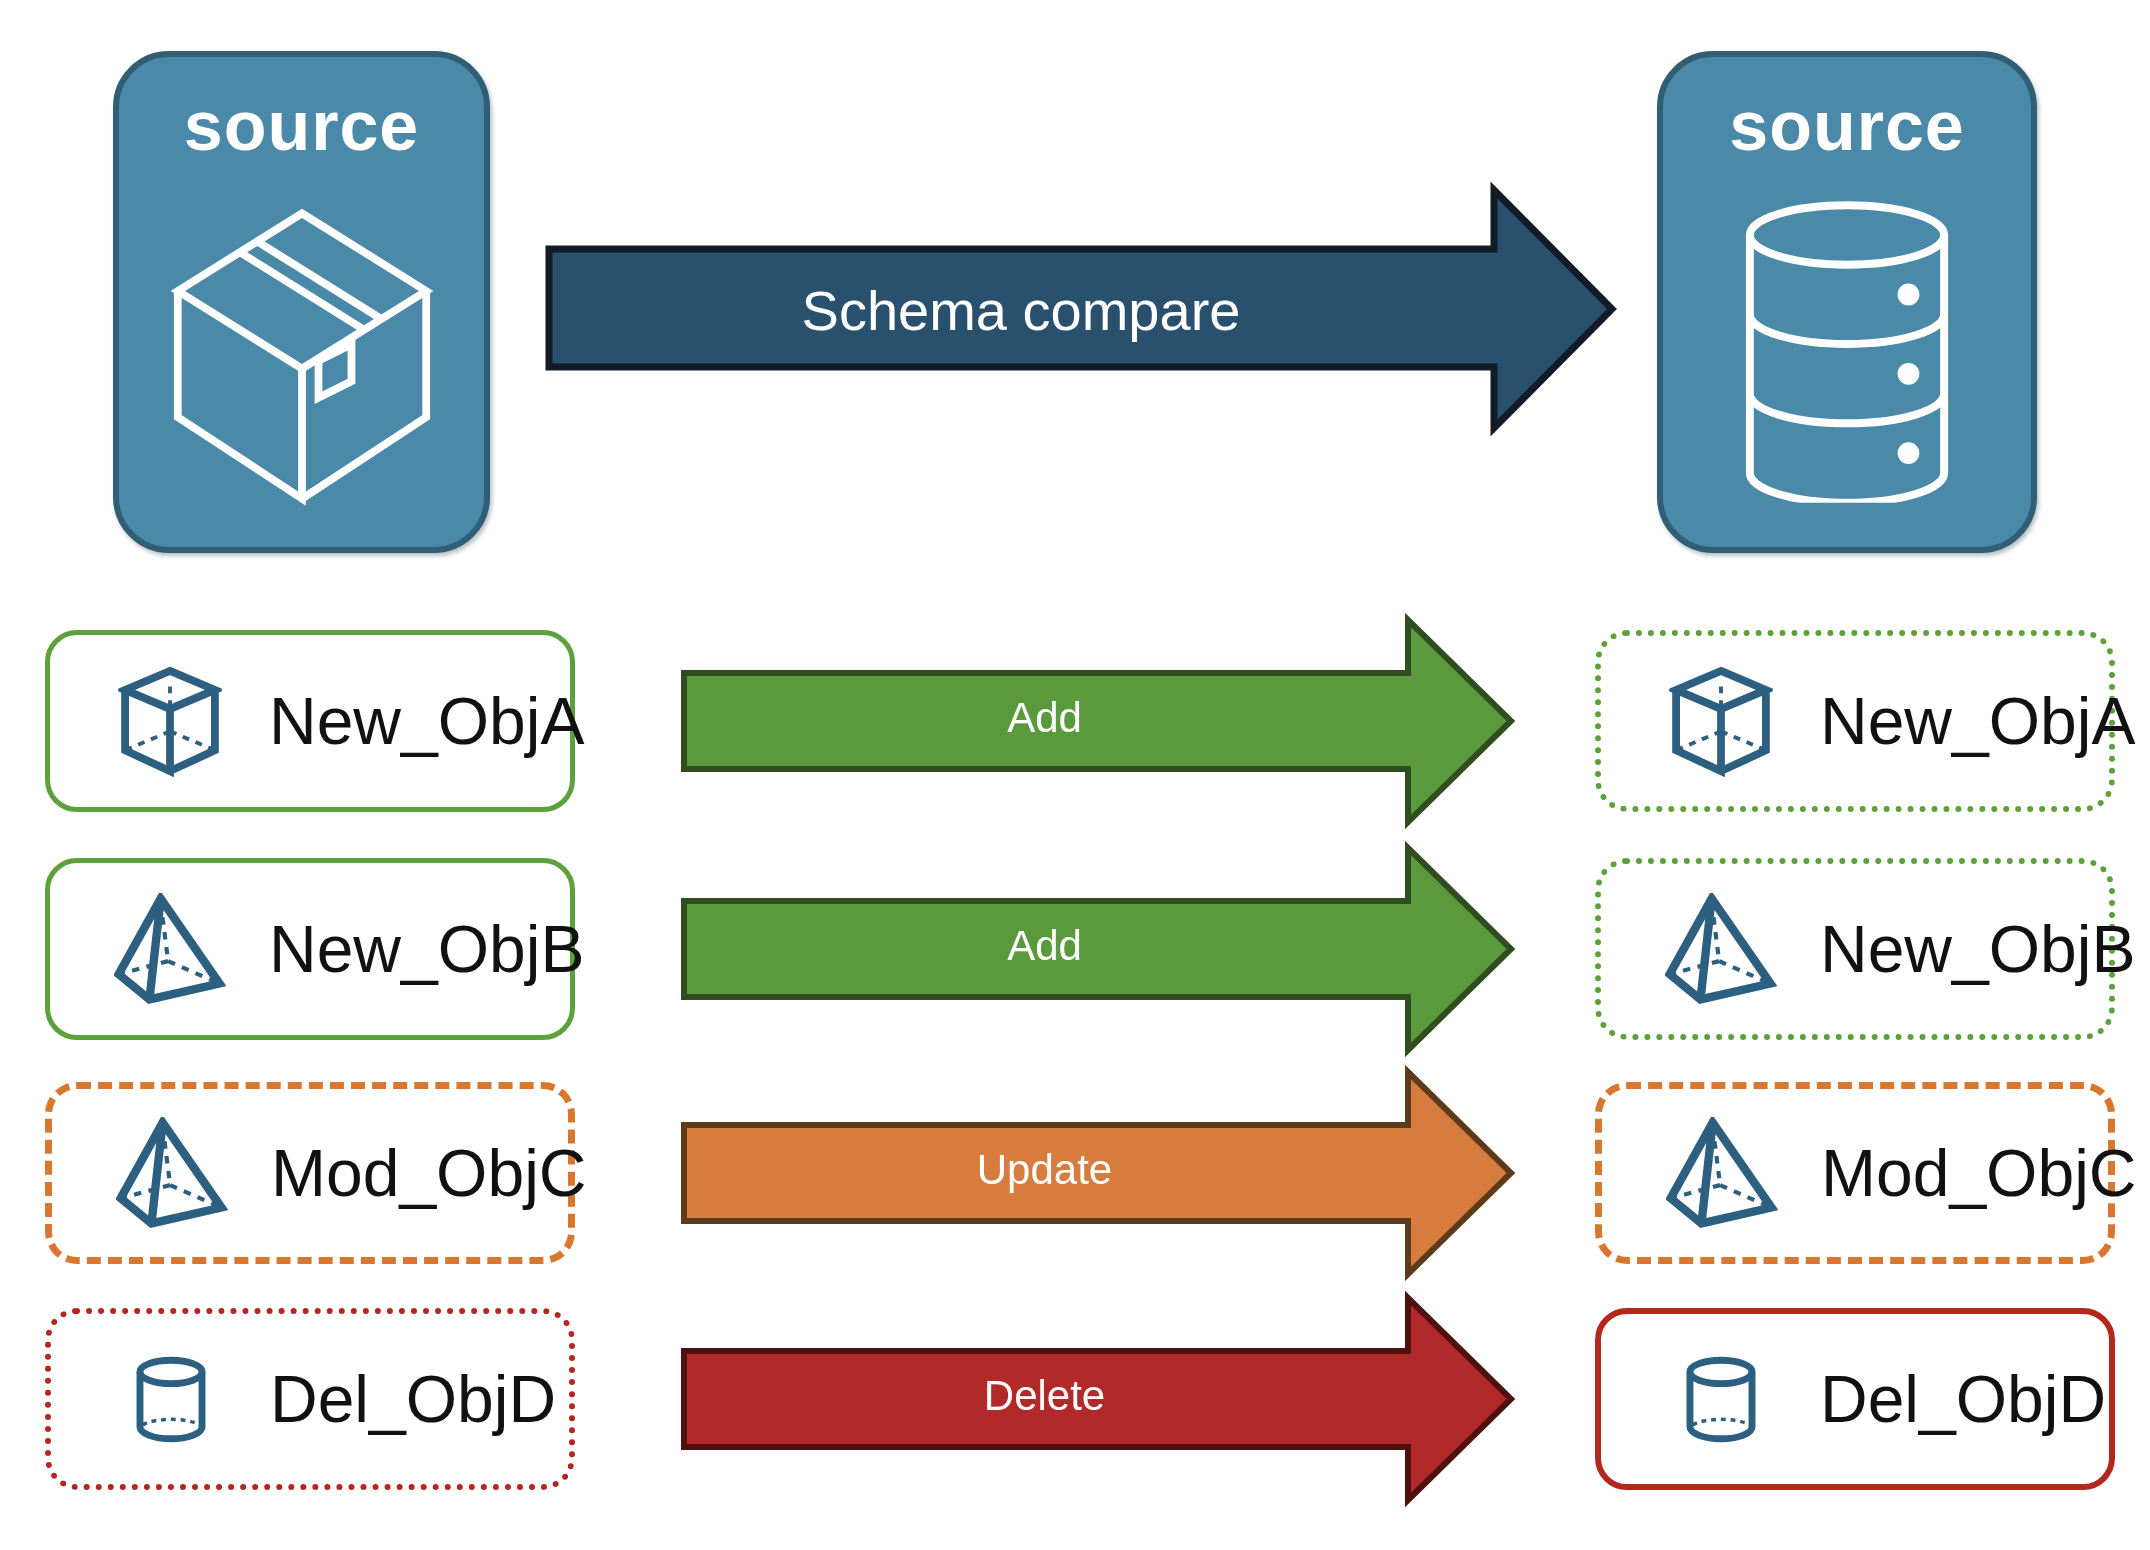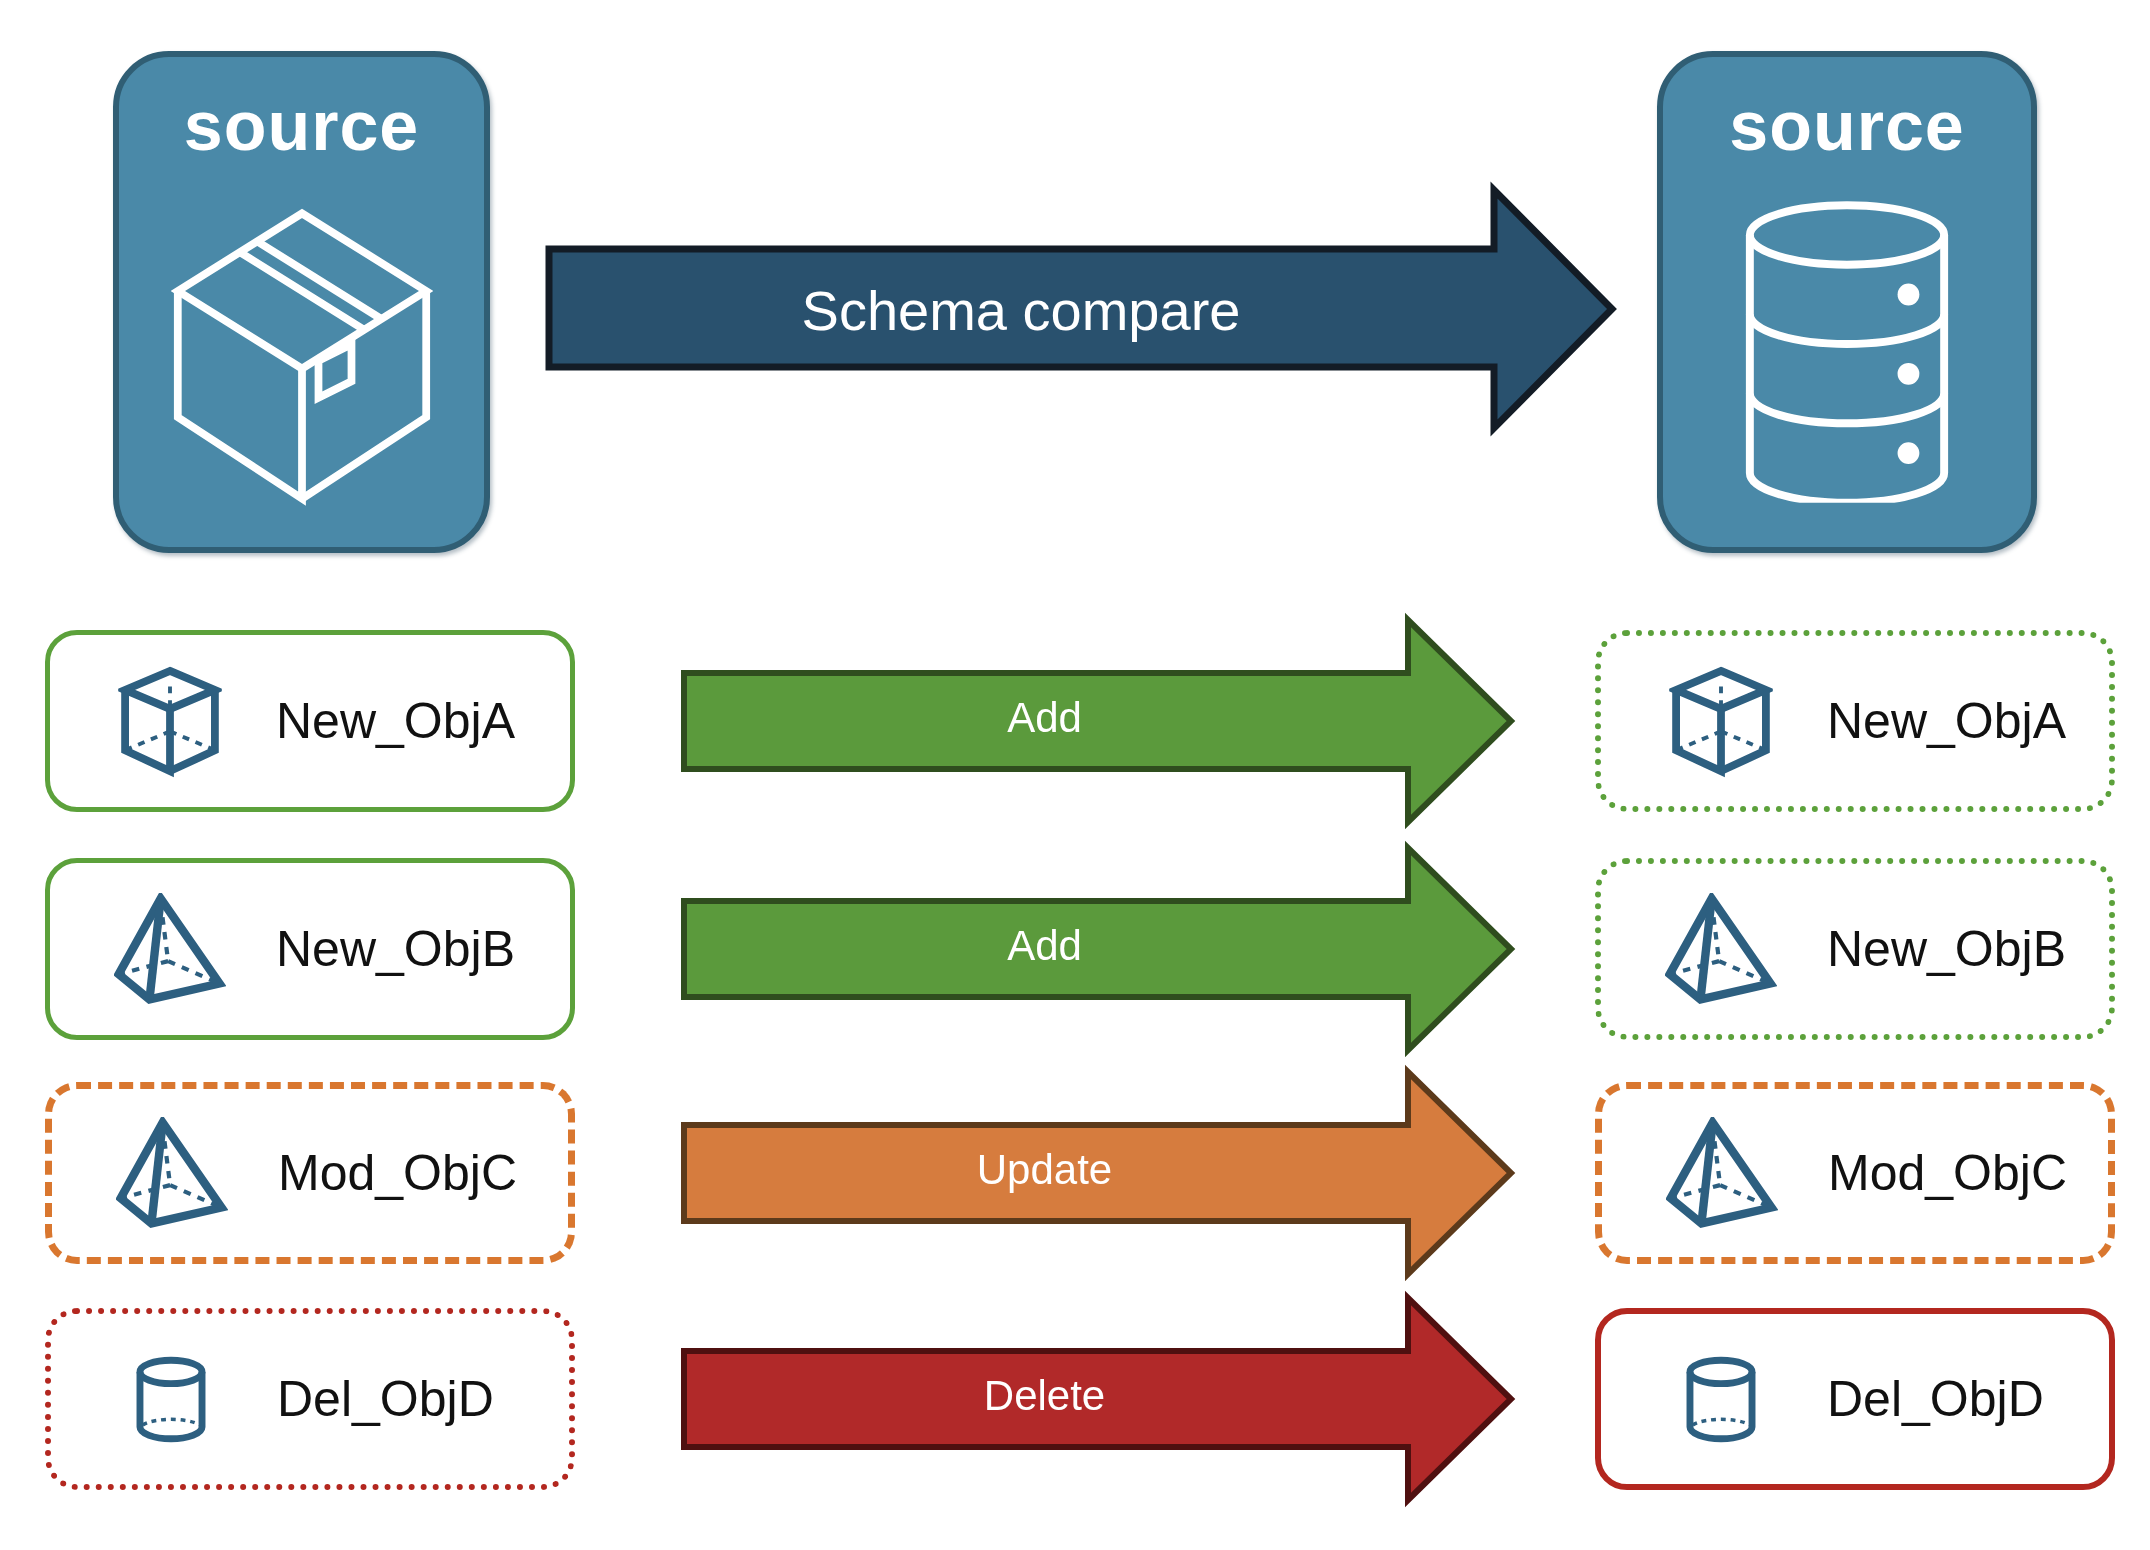--- a/index.html
+++ b/index.html
@@ -44,21 +44,21 @@
     display:flex; align-items:center; padding-left:62px; gap:42px;
   }
   .item-left  { left:45px;  width:530px; }
   .item-right { left:1595px; width:520px; }
   .bs-green-solid  { border:5px solid  #5CA13B; }
   .bs-green-dotted { border:6px dotted #5CA13B; }
   .bs-orange-dashed{ border:7px dashed #D9772F; }
   .bs-red-dotted   { border:6px dotted #B3271F; }
   .bs-red-solid    { border:6px solid  #B3271F; }
   .item-icon-box { width:115px; display:flex; align-items:center; justify-content:center; flex:0 0 115px; }
-  .item-label { font-size:50px; color:#111111;margin-left:7px; }
+  .item-label { font-size:66px; color:#111111; }
   .bicon        { stroke:#2D5F80; fill:none; stroke-width:9;   stroke-linejoin:miter; stroke-linecap:butt; }
   .bicon-dash   { stroke:#2D5F80; fill:none; stroke-width:4.5; stroke-dasharray:8 8; }
   .cyl          { stroke:#2D5F80; fill:none; stroke-width:10; }
   .cyl-dash     { stroke:#2D5F80; fill:none; stroke-width:5; stroke-dasharray:7 7; }
 </style>
 </head>
 <body>
 
 <svg width="0" height="0" style="position:absolute" aria-hidden="true">
   <defs>

